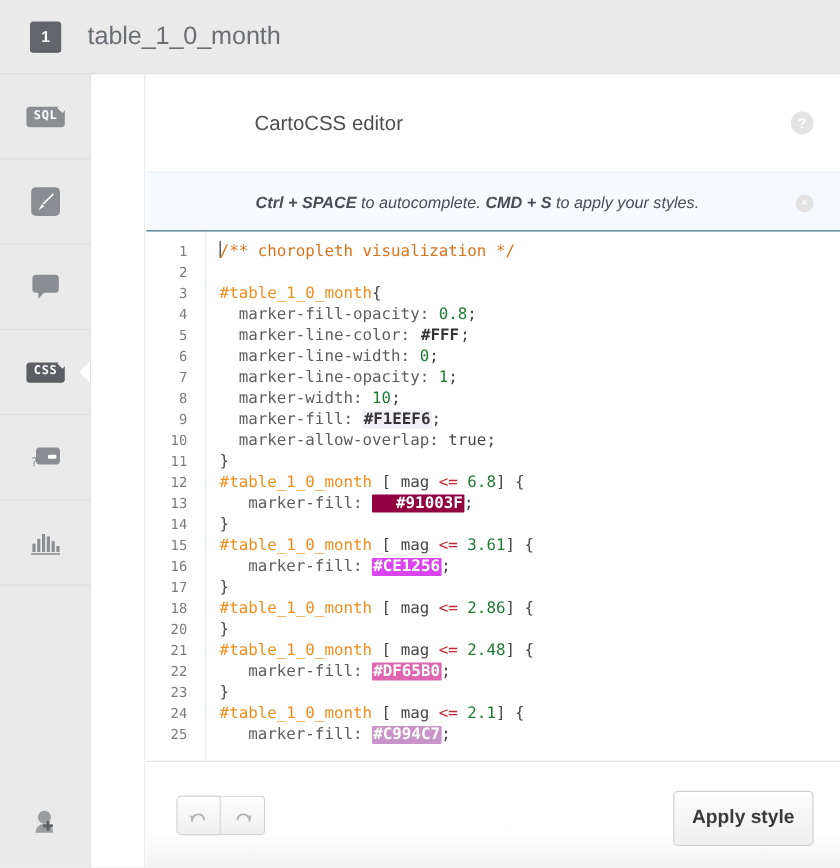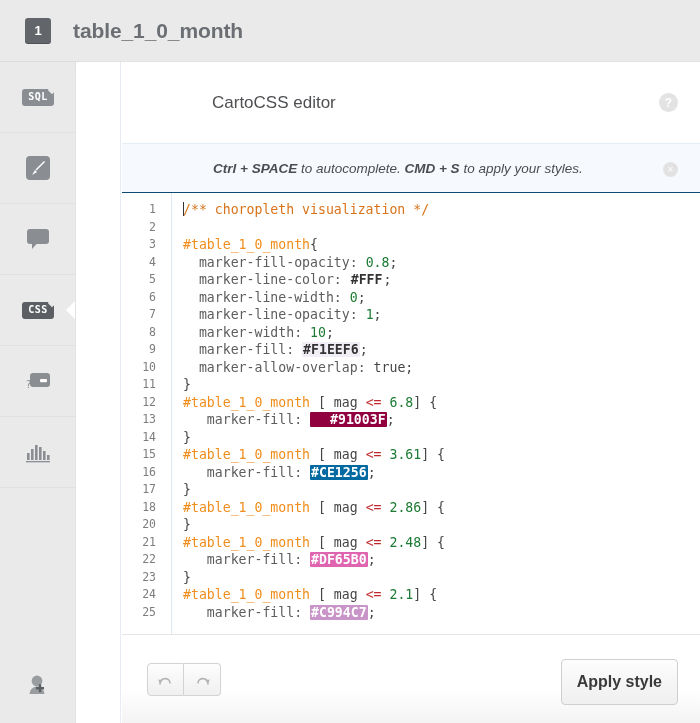--- a/index.html
+++ b/index.html
@@ -39,21 +39,21 @@
     font-weight: bold;
     display: flex;
     align-items: center;
     justify-content: center;
     line-height: 1;
     box-shadow: inset 0 -1px 0 rgba(0,0,0,0.18);
   }
   .table-title {
     margin-left: 22px;
     font-size: 21px;
-    font-weight: bold;
+    font-weight: normal;
     color: #6b6f74;
     letter-spacing: -0.1px;
   }
 
   
   .rail {
     position: absolute;
     left: 0; top: 62px;
     width: 76px;
     height: 661px;
@@ -410,21 +410,21 @@
           <div class="code-row"><span class="ln">6</span><span class="code-text"><span class="tk-prop">  marker-line-width: </span><span class="tk-num">0</span><span class="tk-plain">;</span></span></div>
           <div class="code-row"><span class="ln">7</span><span class="code-text"><span class="tk-prop">  marker-line-opacity: </span><span class="tk-num">1</span><span class="tk-plain">;</span></span></div>
           <div class="code-row"><span class="ln">8</span><span class="code-text"><span class="tk-prop">  marker-width: </span><span class="tk-num">10</span><span class="tk-plain">;</span></span></div>
           <div class="code-row"><span class="ln">9</span><span class="code-text"><span class="tk-prop">  marker-fill: </span><span class="swatch" style="background: rgb(241, 238, 246); color: rgb(51, 51, 51);">#F1EEF6</span><span class="tk-plain">;</span></span></div>
           <div class="code-row"><span class="ln">10</span><span class="code-text"><span class="tk-prop">  marker-allow-overlap: </span><span class="tk-plain">true;</span></span></div>
           <div class="code-row"><span class="ln">11</span><span class="code-text"><span class="tk-plain">}</span></span></div>
           <div class="code-row"><span class="ln">12</span><span class="code-text"><span class="tk-sel">#table_1_0_month</span><span class="tk-plain"> [ mag </span><span class="tk-op">&lt;=</span><span class="tk-num"> 6.8</span><span class="tk-plain">] {</span></span></div>
           <div class="code-row"><span class="ln">13</span><span class="code-text"><span class="tk-prop">   marker-fill: </span><span class="swatch" style="background: rgb(145, 0, 63); color: rgb(255, 255, 255); padding-left: 20px;">#91003F</span><span class="tk-plain">;</span></span></div>
           <div class="code-row"><span class="ln">14</span><span class="code-text"><span class="tk-plain">}</span></span></div>
           <div class="code-row"><span class="ln">15</span><span class="code-text"><span class="tk-sel">#table_1_0_month</span><span class="tk-plain"> [ mag </span><span class="tk-op">&lt;=</span><span class="tk-num"> 3.61</span><span class="tk-plain">] {</span></span></div>
-          <div class="code-row"><span class="ln">16</span><span class="code-text"><span class="tk-prop">   marker-fill: </span><span class="swatch" style="background: #0369a1; color: rgb(255, 255, 255); text-align: center;">#CE1256</span><span class="tk-plain">;</span></span></div>
+          <div class="code-row"><span class="ln">16</span><span class="code-text"><span class="tk-prop">   marker-fill: </span><span class="swatch" style="background: #d946ef; color: rgb(255, 255, 255); text-align: center;">#CE1256</span><span class="tk-plain">;</span></span></div>
           <div class="code-row"><span class="ln">17</span><span class="code-text"><span class="tk-plain">}</span></span></div>
           <div class="code-row"><span class="ln">18</span><span class="code-text"><span class="tk-sel">#table_1_0_month</span><span class="tk-plain"> [ mag </span><span class="tk-op">&lt;=</span><span class="tk-num"> 2.86</span><span class="tk-plain">] {</span></span></div>
           <div class="code-row"><span class="ln">20</span><span class="code-text"><span class="tk-plain">}</span></span></div>
           <div class="code-row"><span class="ln">21</span><span class="code-text"><span class="tk-sel">#table_1_0_month</span><span class="tk-plain"> [ mag </span><span class="tk-op">&lt;=</span><span class="tk-num"> 2.48</span><span class="tk-plain">] {</span></span></div>
           <div class="code-row"><span class="ln">22</span><span class="code-text"><span class="tk-prop">   marker-fill: </span><span class="swatch" style="background: rgb(223, 101, 176); color: rgb(255, 255, 255);">#DF65B0</span><span class="tk-plain">;</span></span></div>
           <div class="code-row"><span class="ln">23</span><span class="code-text"><span class="tk-plain">}</span></span></div>
           <div class="code-row"><span class="ln">24</span><span class="code-text"><span class="tk-sel">#table_1_0_month</span><span class="tk-plain"> [ mag </span><span class="tk-op">&lt;=</span><span class="tk-num"> 2.1</span><span class="tk-plain">] {</span></span></div>
           <div class="code-row"><span class="ln">25</span><span class="code-text"><span class="tk-prop">   marker-fill: </span><span class="swatch" style="background: rgb(201, 148, 199); color: rgb(255, 255, 255);">#C994C7</span><span class="tk-plain">;</span></span></div>
         </div>
     </div>

